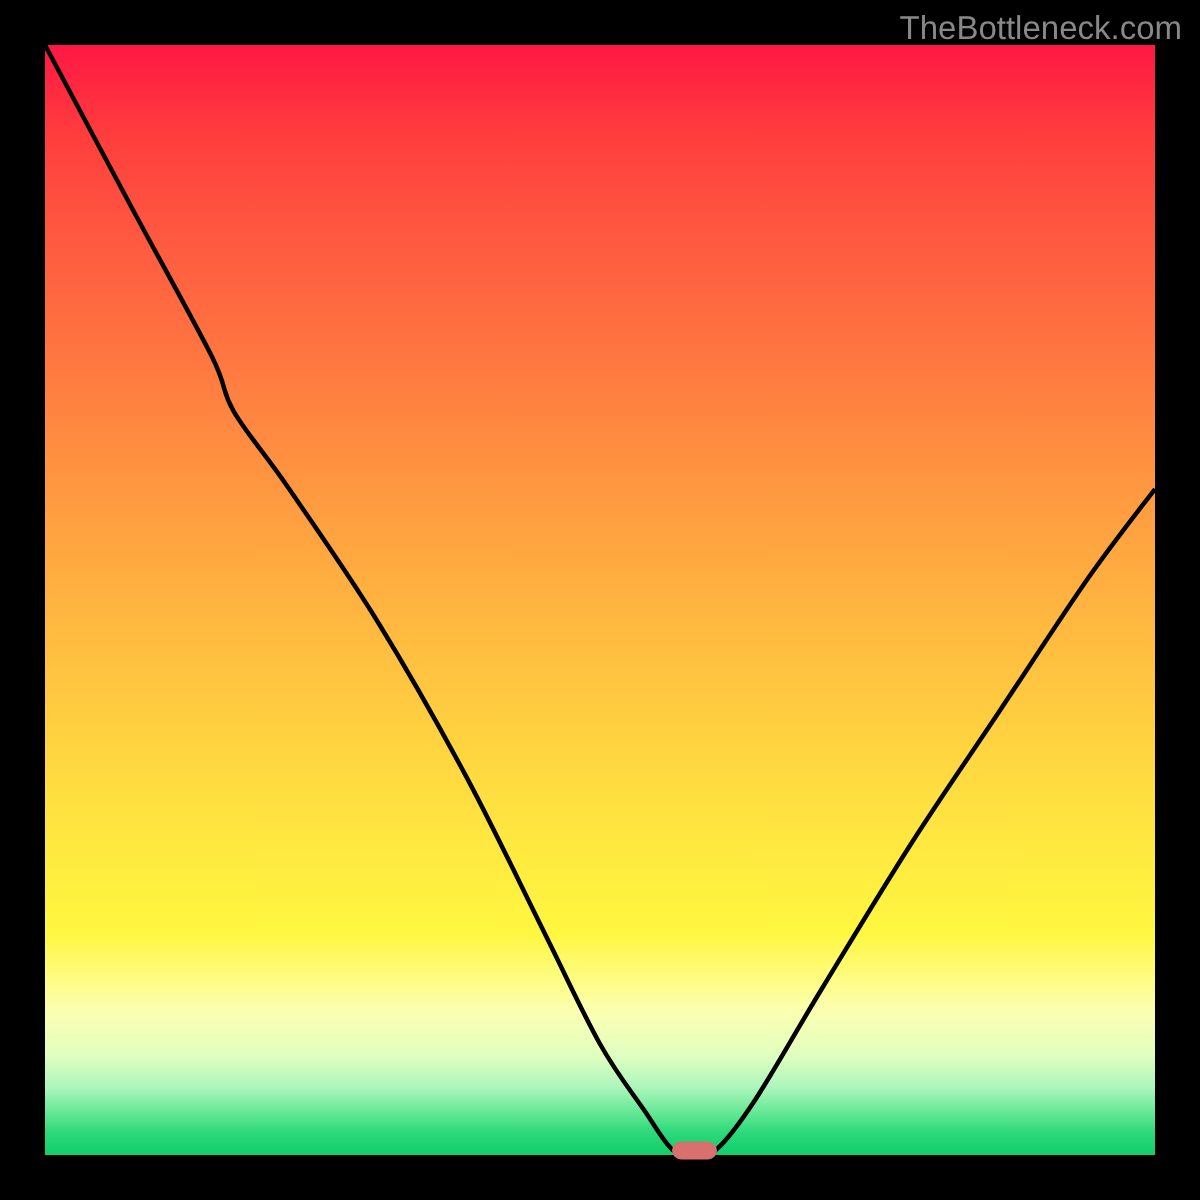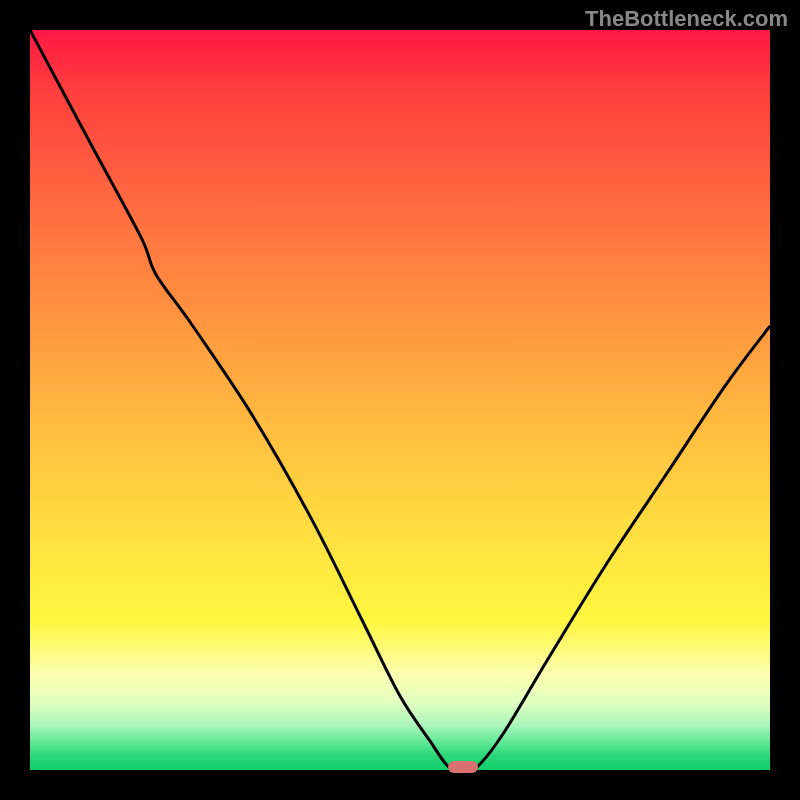--- a/index.html
+++ b/index.html
@@ -15,21 +15,20 @@
       overflow: hidden;
     }
     .watermark {
       position: absolute;
       top: 6px;
       right: 12px;
       color: #888;
       font-family: Arial, sans-serif;
       font-size: 22px;
       z-index: 10;
-      font-weight: bold;
     }
     .chart-container {
       position: absolute;
       top: 30px;
       left: 30px;
       width: 740px;
       height: 740px;
       background: #000;
     }
     .gradient-area {

